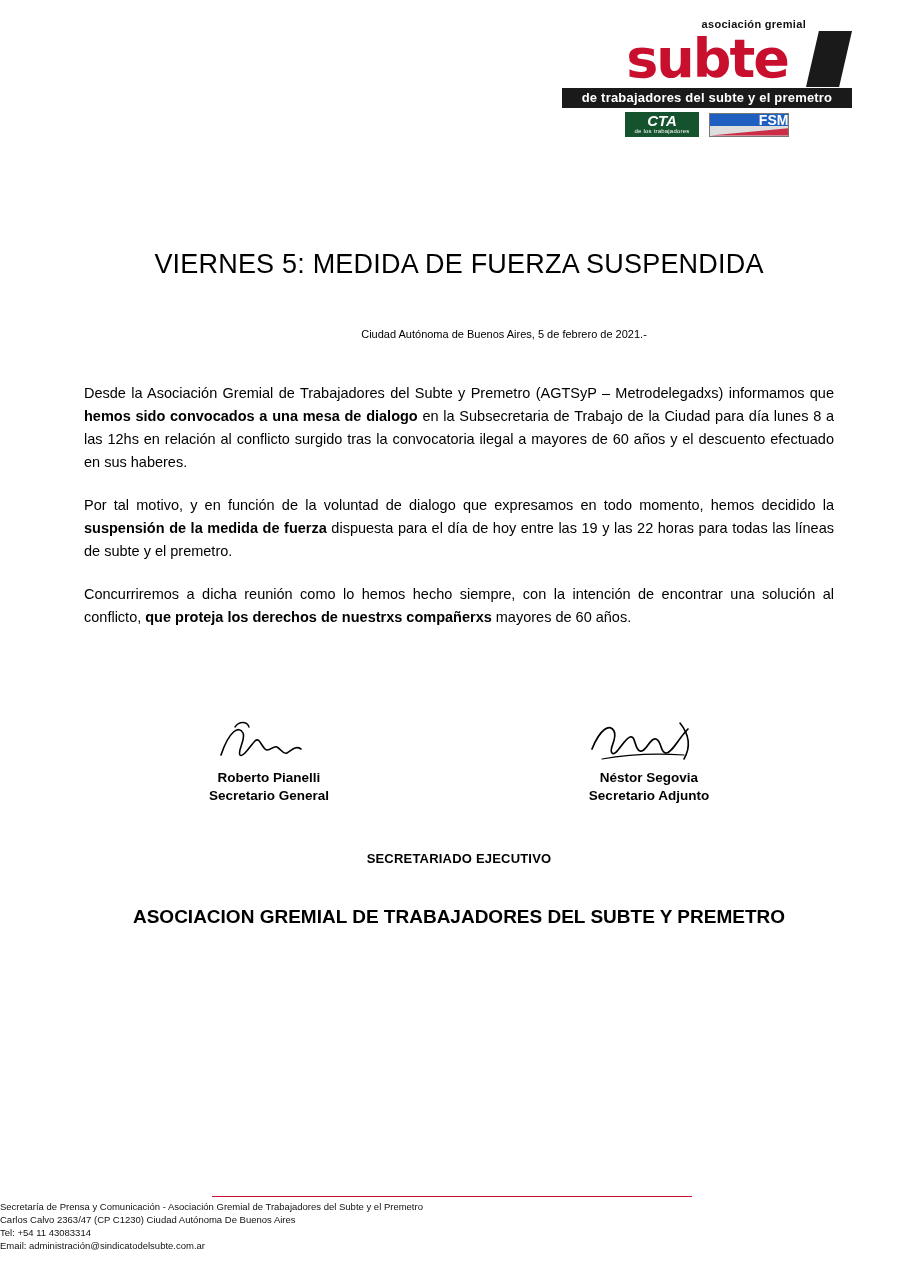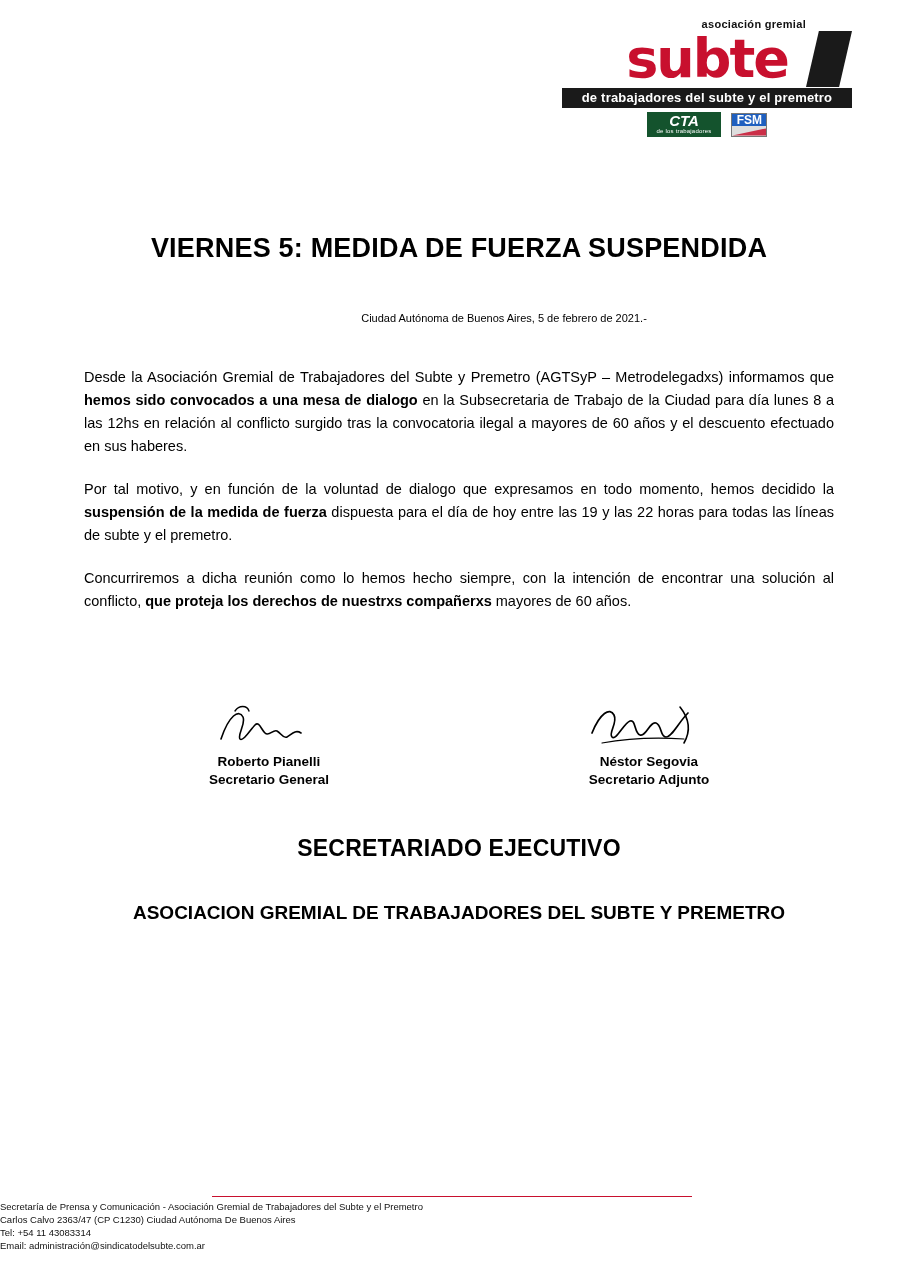--- a/index.html
+++ b/index.html
@@ -95,27 +95,28 @@
     font-style: normal;
     font-weight: normal;
     letter-spacing: 0.2px;
     line-height: 7px;
   }
   .badge-fsm {
     width: 34px;
     height: 22px;
     background: linear-gradient(#1f5fbf 0%, #1f5fbf 55%, #dedede 56%, #dedede 100%);
     color: #ffffff;
-    font-size: 12px;
+    font-size: 14px;
     font-weight: bold;
     line-height: 12px;
     border: 1px solid #777;
-    text-align: center;
+    text-align: right;
     position: relative;
     overflow: hidden;
+    padding-left: 44px;
   }
   .badge-fsm .fsm-mark {
     position: absolute;
     bottom: 0;
     left: 0;
     right: 0;
     height: 9px;
     background: #c8102e;
     opacity: 0.85;
     clip-path: polygon(0 100%, 100% 20%, 100% 100%);
@@ -123,24 +124,24 @@
 
   
   .doc {
     position: absolute;
     left: 84px;
     right: 70px;
     top: 230px;
   }
   h1.title {
     font-size: 27px;
-    font-weight: bold;
+    font-weight: normal;
     text-align: center;
     line-height: 36px;
-    margin: 0 0 0 0;
+    margin: 16px 0 0 0;
     padding: 0 40px;
     letter-spacing: 0.2px;
   }
   .place-date {
     margin-top: 46px;
     text-align: center;
     font-size: 11px;
     padding-left: 90px;
   }
   p.para {
@@ -177,21 +178,21 @@
   }
   .sig-role {
     font-size: 13.5px;
     font-weight: bold;
     line-height: 18px;
   }
 
   .exec {
     margin-top: 46px;
     text-align: center;
-    font-size: 23px;
+    font-size: 13px;
     font-weight: bold;
     letter-spacing: 0.2px;
   }
   .org {
     margin-top: 36px;
     text-align: center;
     font-size: 19px;
     font-weight: bold;
     line-height: 29px;
     padding: 0 18px;

